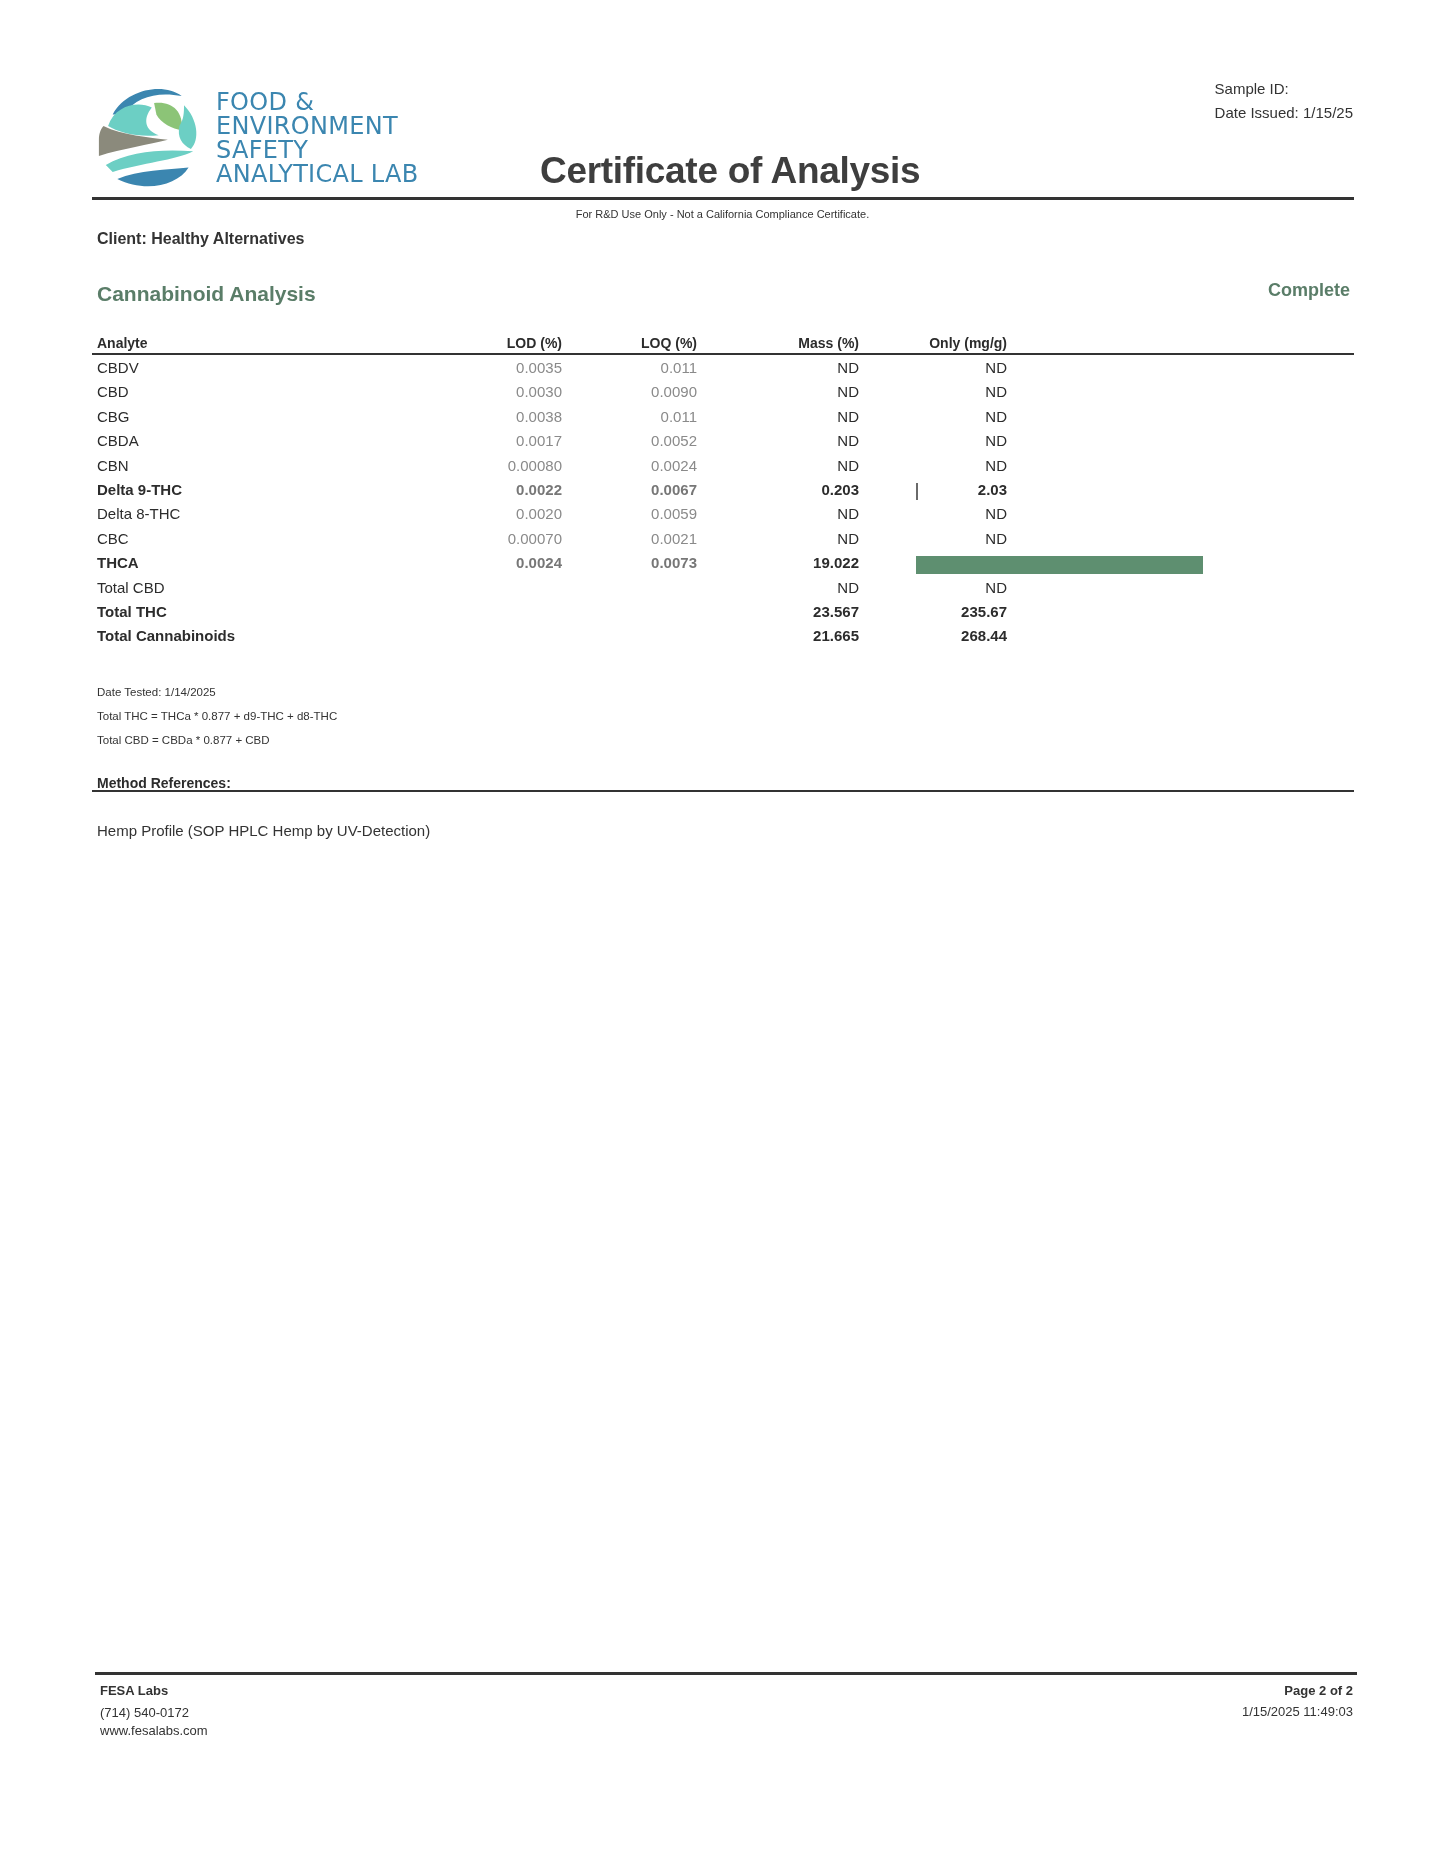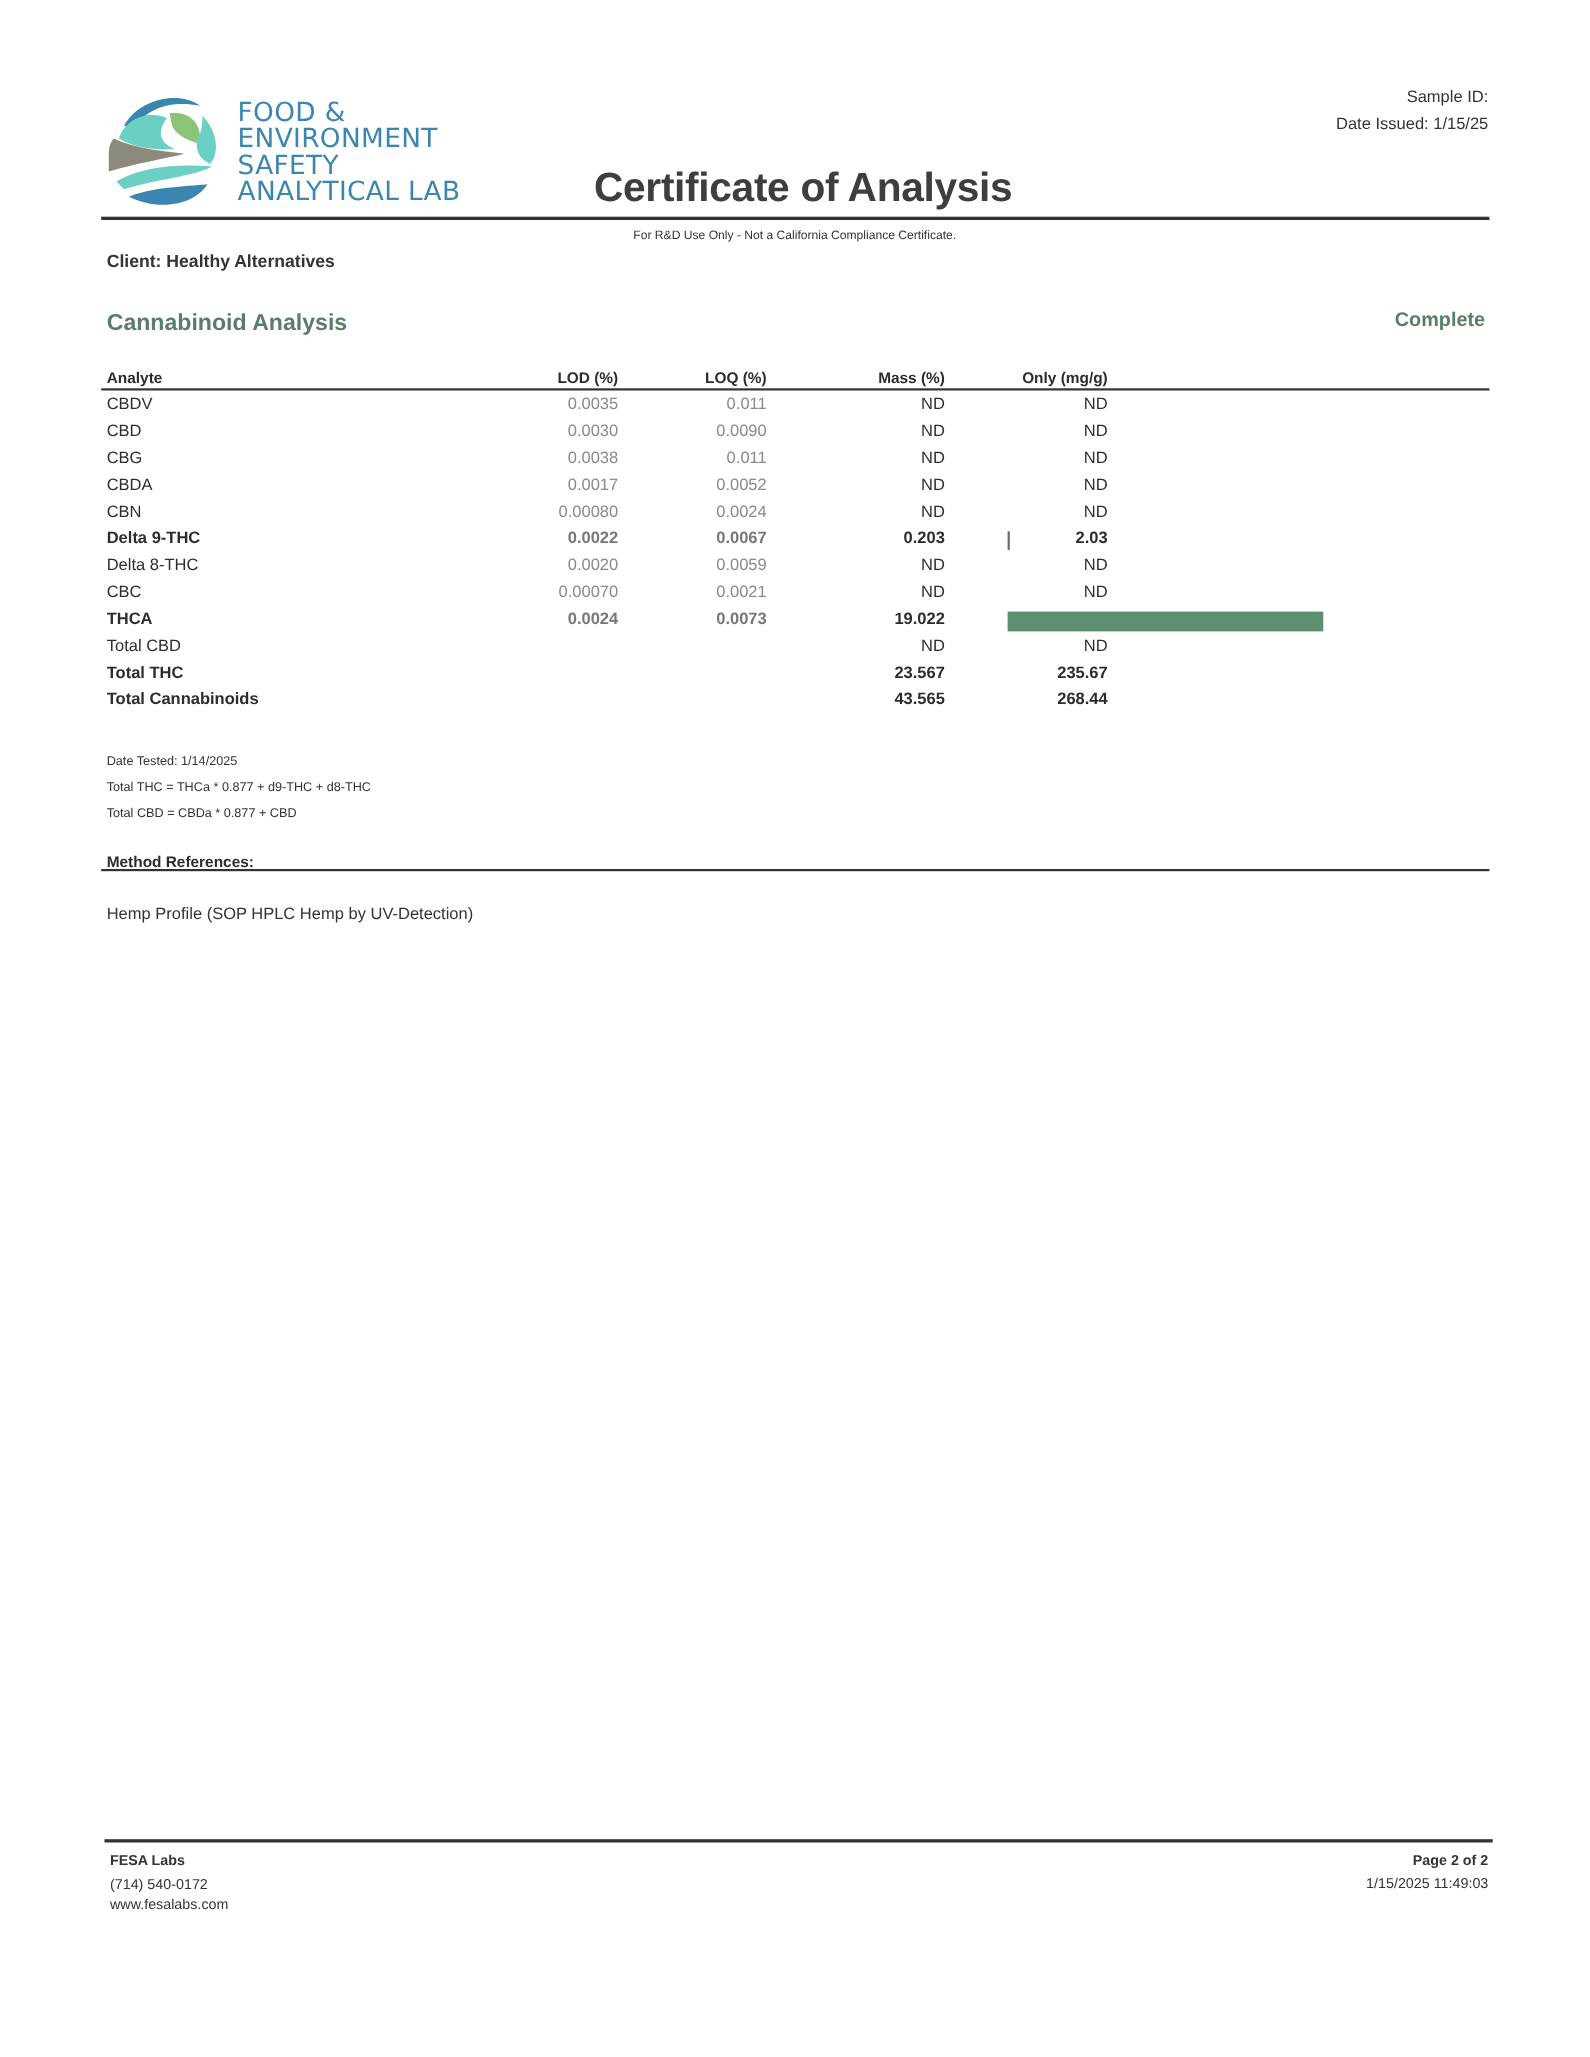--- a/index.html
+++ b/index.html
@@ -7,21 +7,21 @@
          font-family:"Liberation Sans", sans-serif; color:#2a2a2a; }
   .abs { position:absolute; }
 
   
   .logo { left:92px; top:80px; width:115px; height:115px; }
   .logo-text { left:216px; top:90px; color:#3b86b0; font-size:24px; line-height:24px;
                letter-spacing:0.3px; font-family:"DejaVu Sans", sans-serif; font-weight:normal; }
   .logo-text div { white-space:nowrap; }
   .doc-title { left:540px; top:150px; font-size:37px; font-weight:bold; color:#3e3e3e;
                letter-spacing:-0.3px; white-space:nowrap; }
-  .sample-block { right:92px; top:77px; text-align:right; font-size:15px; line-height:24px; color:#333; }
+  .sample-block { right:92px; top:77px; font-size:15px; line-height:24px; color:#333; }
   .rule { background:#333; height:3px; }
   .rule-top { left:92px; top:197px; width:1262px; }
   .disclaimer { left:0; width:1445px; top:208px; text-align:center; font-size:11px; color:#333; }
   .client { left:97px; top:230px; font-size:16px; font-weight:bold; color:#333; }
   .section-title { left:97px; top:282px; font-size:21px; font-weight:bold; color:#5a7d68; }
   .status { right:95px; top:280px; font-size:18px; font-weight:bold; color:#5a7d68; }
 
   
   .tbl-head { left:97px; top:335px; width:1255px; height:20px; font-size:14px; font-weight:bold; color:#2c2c2c; }
   .rule-table { left:92px; top:353px; width:1262px; height:2px; }
@@ -165,21 +165,21 @@
       <span class="cell c-name">Total THC</span>
       <span class="cell c-lod"></span>
       <span class="cell c-loq"></span>
       <span class="cell c-mp">23.567</span>
       <span class="cell c-mg">235.67</span>
     </div>
     <div class="abs row bold" style="top: 627.4px;">
       <span class="cell c-name">Total Cannabinoids</span>
       <span class="cell c-lod"></span>
       <span class="cell c-loq"></span>
-      <span class="cell c-mp">43.565</span>
+      <span class="cell c-mp">21.665</span>
       <span class="cell c-mg">268.44</span>
     </div>
   </div>
 
 <div class="abs notes">
   <div>Date Tested: 1/14/2025</div>
   <div>Total THC = THCa * 0.877 + d9-THC + d8-THC</div>
   <div>Total CBD = CBDa * 0.877 + CBD</div>
 </div>
 

